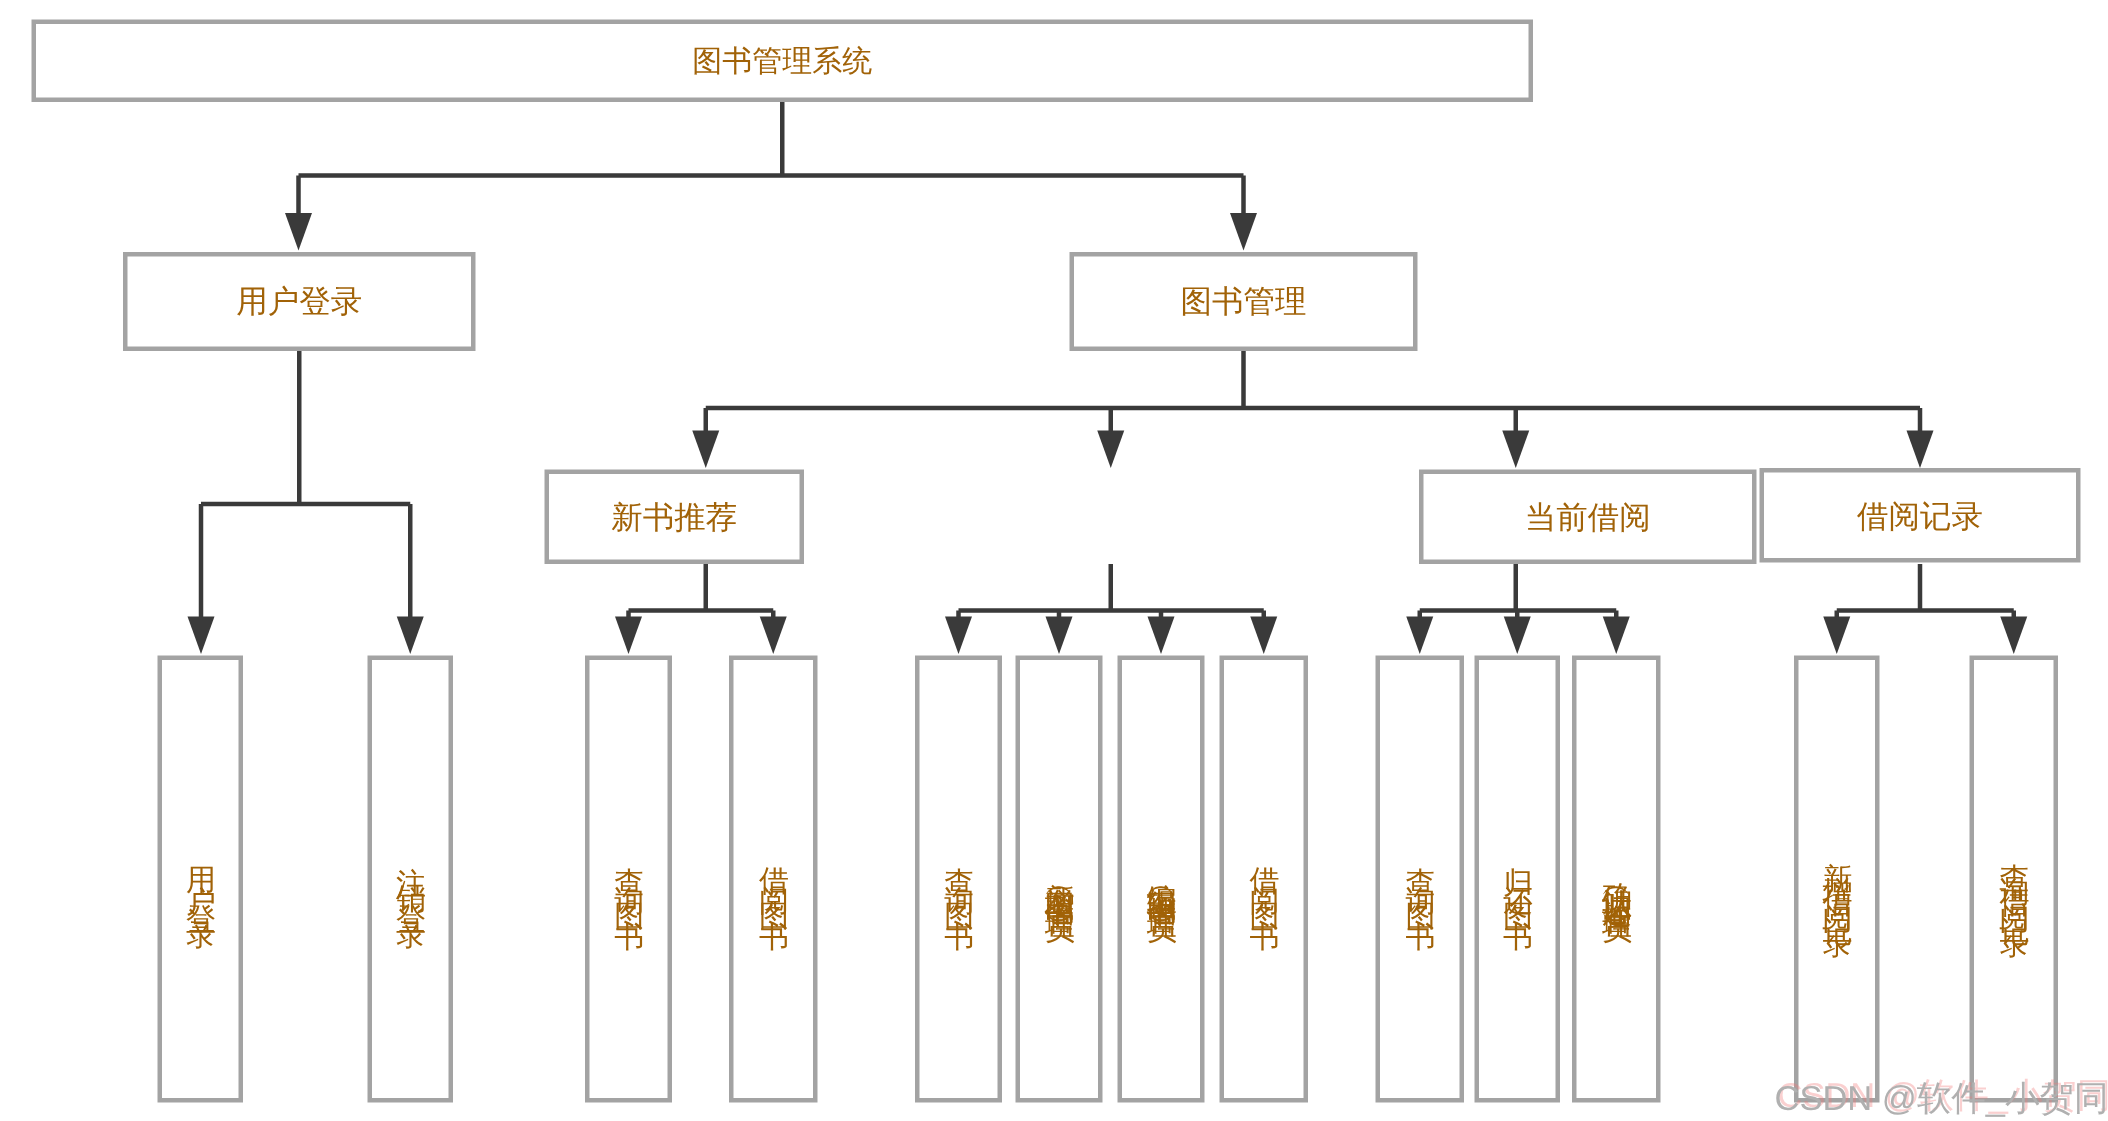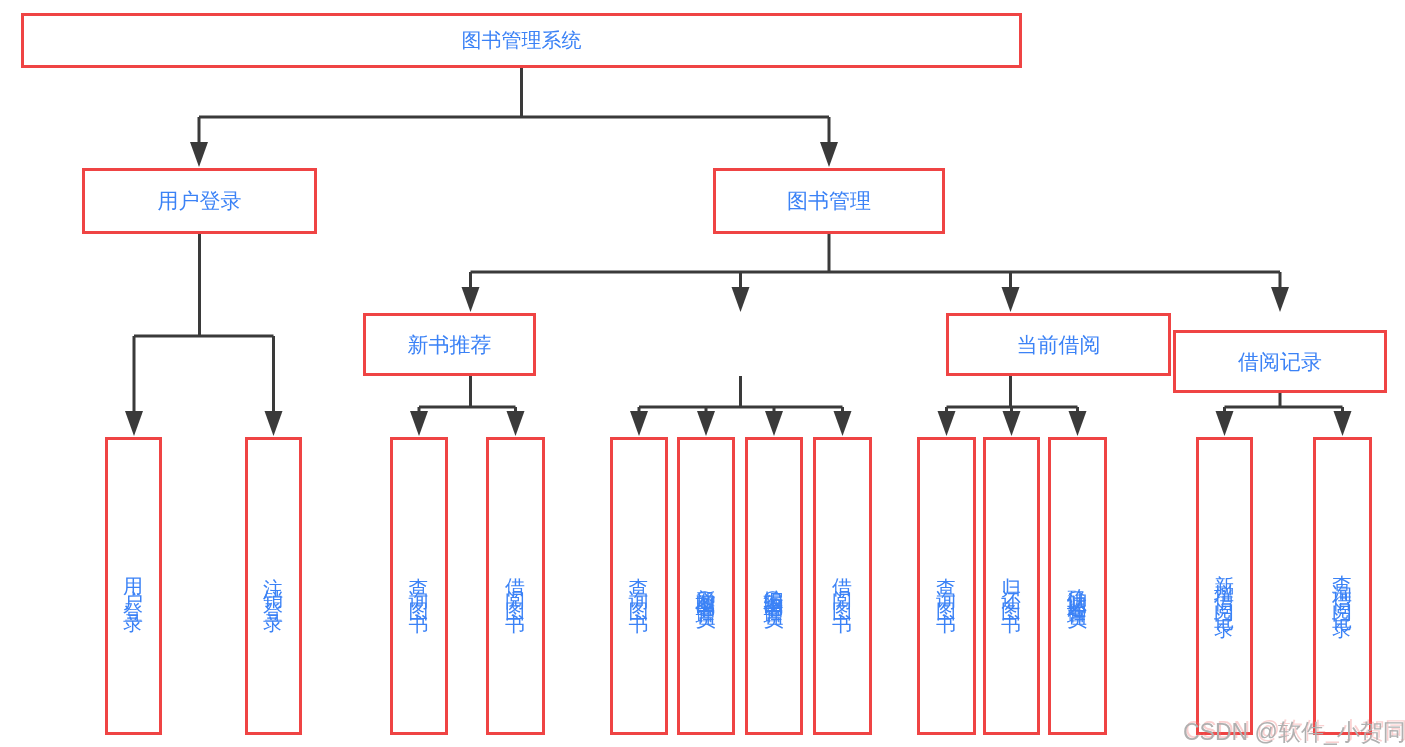--- a/index.html
+++ b/index.html
@@ -7,43 +7,43 @@
     position:relative;
     width:1405px;height:747px;
     background:#fff;
     font-family:"Liberation Sans", sans-serif;
     overflow:hidden;
   }
   .connectors{position:absolute;left:0;top:0;width:1405px;height:747px;}
   .node{
     position:absolute;
     box-sizing:border-box;
-    border:3px solid #ef4444;
+    border:3px solid #a3a3a3;
     background:#fff;
     display:flex;align-items:center;justify-content:center;
-    color:#3b82f6;
+    color:#a16207;
     font-size:21px;
   }
   .vtext{
     writing-mode:vertical-rl;
     text-orientation:mixed;
     font-size:20px;
     line-height:1;
   }
   .ls-lg{letter-spacing:12px;}
   .ls-md{letter-spacing:9px;}
   .ls-sm{letter-spacing:3px;}
   
   .b-root{left:21px;top:13px;width:1001px;height:55px;font-size:20px;}
   .b-user-login{left:82px;top:168px;width:235px;height:66px;}
   .b-book-mgmt{left:713px;top:168px;width:232px;height:66px;text-align:center;}
   .b-new-rec{left:363px;top:313px;width:173px;height:63px;}
   .b-borrowing{left:634px;top:313px;width:213px;height:63px;}
   .b-current{left:946px;top:313px;width:225px;height:63px;}
-  .b-records{left:1173px;top:330px;width:214px;height:63px;}
+  .b-records{left:1173px;top:312px;width:214px;height:63px;}
   .leaf{top:437px;height:298px;}
   .l-login{left:105px;width:57px;}
   .l-logout{left:245px;width:57px;}
   .l-q1{left:390px;width:58px;}
   .l-b1{left:486px;width:59px;}
   .l-q2{left:610px;width:58px;}
   .l-add{left:677px;width:58px;}
   .l-edit{left:745px;width:58px;}
   .l-b2{left:813px;width:59px;}
   .l-q3{left:917px;width:59px;}

